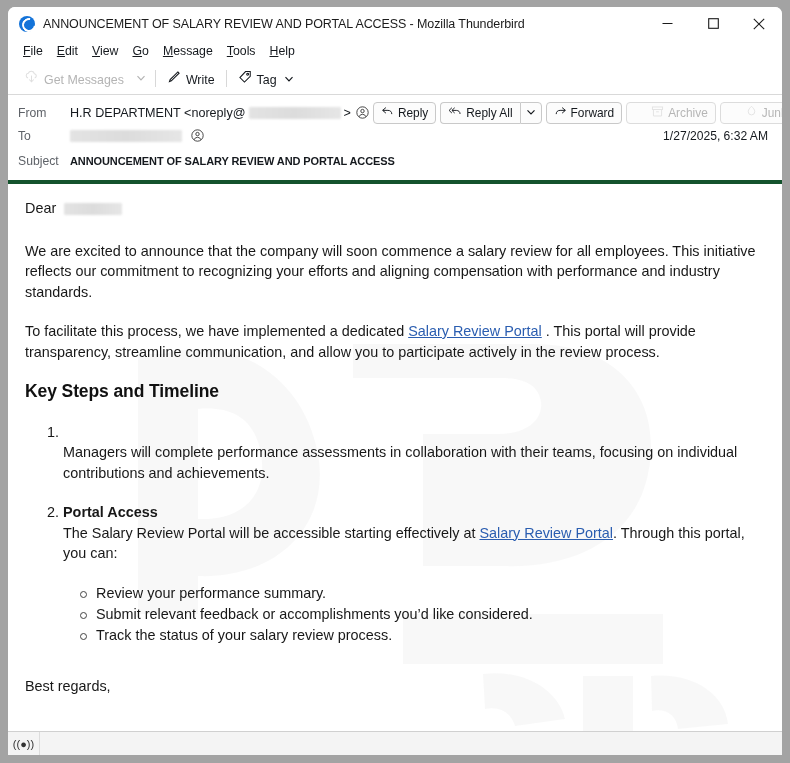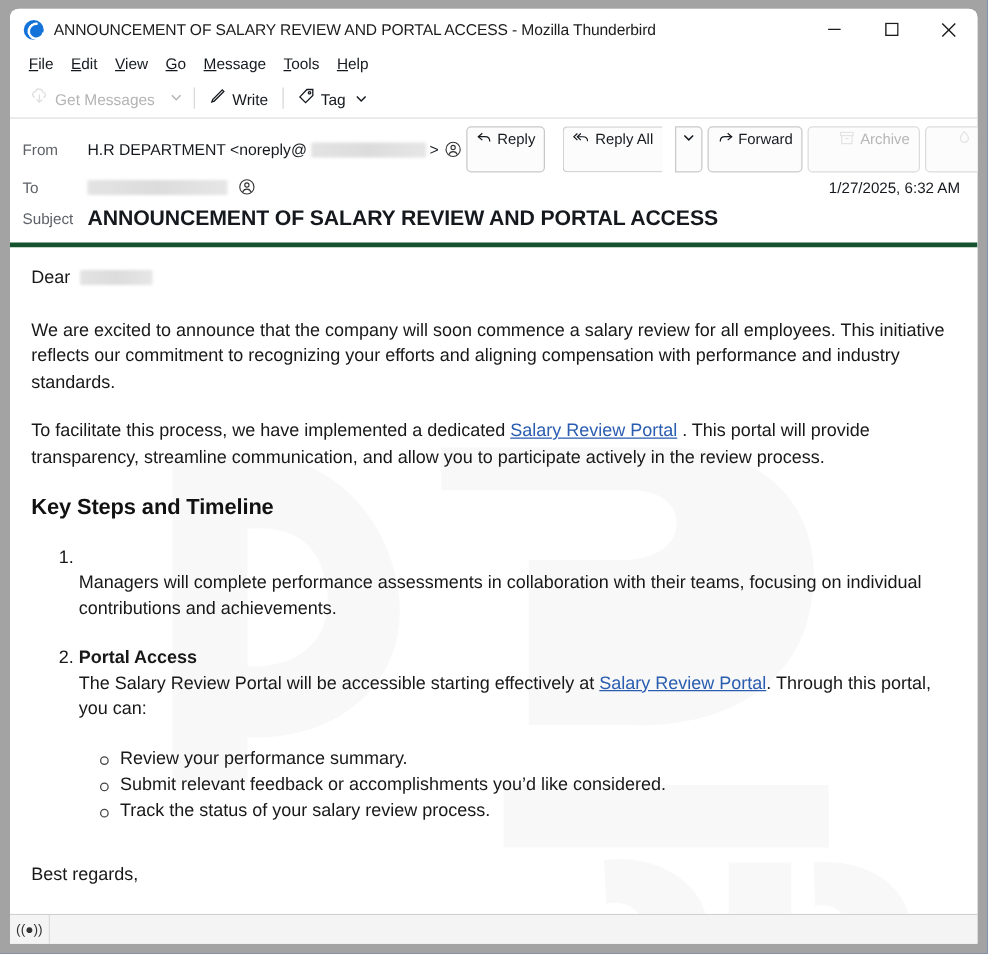--- a/index.html
+++ b/index.html
@@ -147,56 +147,56 @@
     color: #5e6268;
   }
   .hdr-value {
     font-size: 12.6px;
     color: #15191e;
     display: flex;
     align-items: center;
     gap: 3px;
     white-space: nowrap;
   }
-  .hdr-value.subject { font-weight: bold; font-size: 17px; letter-spacing: -0.1px; }
+  .hdr-value.subject { font-weight: bold; font-size: 11px; letter-spacing: -0.1px; }
   .redact {
     display: inline-block;
     height: 12px;
     background: linear-gradient(90deg,#e3e3e3,#dcdcdc,#e6e6e6);
     border-radius: 1px;
     filter: blur(1.1px);
     vertical-align: middle;
   }
   .contact-icon {
     width: 13px; height: 13px;
     flex: none;
     margin-left: 2px;
   }
   #hdr-actions {
     margin-left: auto;
     display: flex;
     align-items: stretch;
     gap: 0;
   }
   .act-btn {
-    display: flex; gap: 4px;
+    display: flex; align-items: center; gap: 4px;
     font-size: 11.9px;
     color: #15191e;
     border: 1px solid #c9c9c9;
     background: #fcfcfc;
     border-radius: 4px;
     padding: 2px 7px;
-    height: 37px;
+    height: 22px;
     margin-left: 4px;
     white-space: nowrap;
   }
   .act-btn.disabled { color: #b6b6b6; border-color: #dcdcdc; padding-left: 24px; }
   .act-btn.disabled svg { opacity: 0.35; }
   .act-group { display: flex; margin-left: 4px; }
-  .act-group .act-btn { margin-left: 10px; }
+  .act-group .act-btn { margin-left: 0; }
   .act-group .act-btn:first-child { border-radius: 4px 0 0 4px; border-right: none; }
   .act-group .act-btn:last-child { border-radius: 0 4px 4px 0; padding: 2px 5px; }
   #msg-date {
     margin-left: auto;
     font-size: 12.1px;
     color: #15191e;
     white-space: nowrap;
     padding-right: 4px;
   }
 

